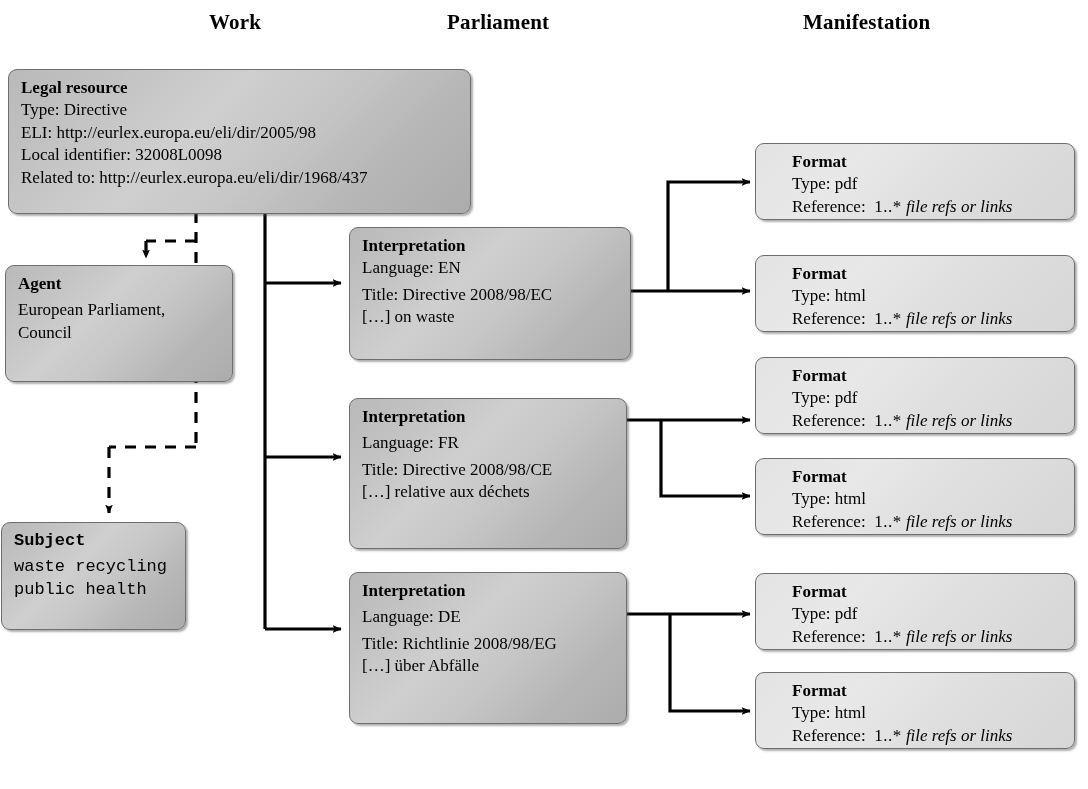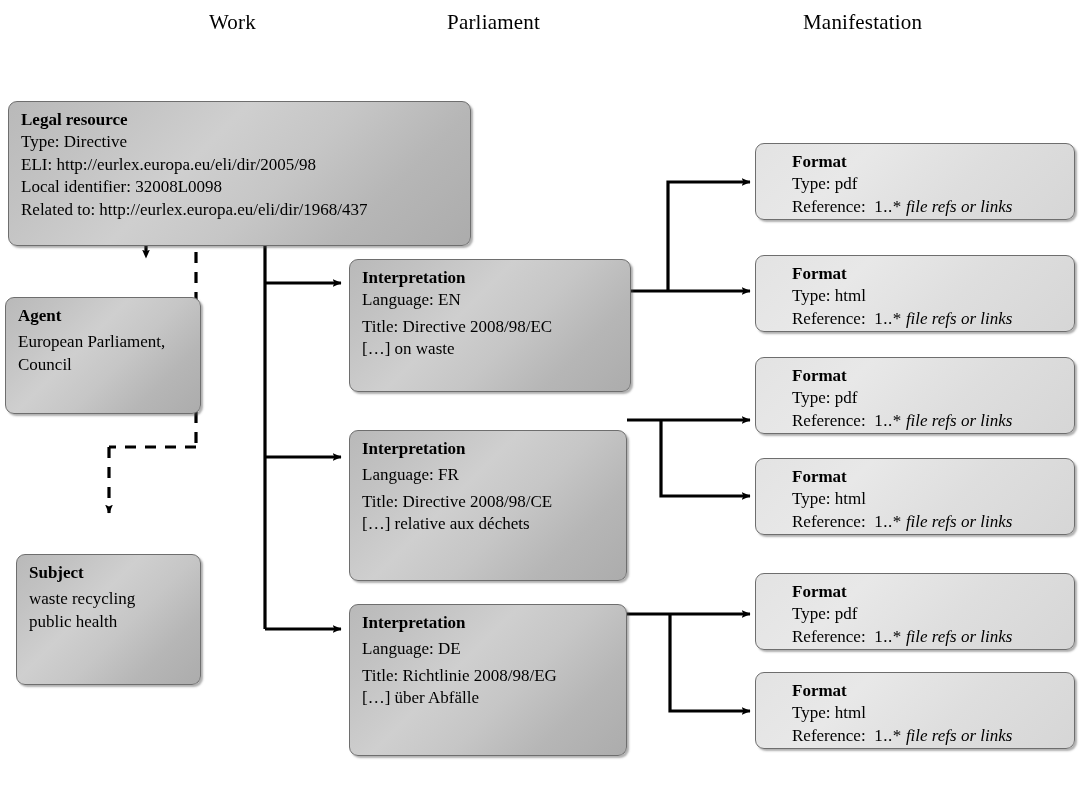--- a/index.html
+++ b/index.html
@@ -18,21 +18,21 @@
   #diagram {
     position: absolute;
     left: 0; top: 0;
     width: 1088px;
     height: 789px;
   }
 
   
   .col-header {
     position: absolute;
-    font-weight: normal;
+    font-weight: bold;
     font-size: 21px;
     color: #000;
     letter-spacing: 0.2px;
     white-space: nowrap;
   }
 
   
   #connectors {
     position: absolute;
     left: 0; top: 0;
@@ -72,21 +72,20 @@
 
   
   .node.dark {
     background: linear-gradient(135deg,
                 #b9b9b9 0%,
                 #c2c2c2 18%,
                 #cfcfcf 40%,
                 #c6c6c6 58%,
                 #b6b6b6 78%,
                 #acacac 100%);
-    margin-top: 32px;
   }
   
   .node.light {
     background: linear-gradient(135deg,
                 #e3e3e3 0%,
                 #e8e8e8 30%,
                 #dedede 62%,
                 #d6d6d6 100%);
     padding-left: 36px;
   }
@@ -144,27 +143,27 @@
   </svg>
 
   <div class="node dark" style="left:8px; top:69px; width:463px; height:145px;">
     <div class="title">Legal resource</div>
     <div class="line">Type: Directive</div>
     <div class="line">ELI: http://eurlex.europa.eu/eli/dir/2005/98</div>
     <div class="line">Local identifier:  32008L0098</div>
     <div class="line">Related  to: http://eurlex.europa.eu/eli/dir/1968/437</div>
   </div>
 
-  <div class="node dark" style="left:5px; top:265px; width:196px; height:117px;">
+  <div class="node dark" style="left:5px; top:265px; width:228px; height:117px;">
     <div class="title">Agent</div>
     <div class="line sp">European  Parliament,</div>
     <div class="line">Council</div>
   </div>
 
-  <div class="node dark" style="left:16px; top:522px; width:185px; height:131px;">
+  <div class="node dark" style="left:1px; top:522px; width:185px; height:108px;font-family:Liberation Mono, monospace;">
     <div class="title">Subject</div>
     <div class="line sp">waste  recycling</div>
     <div class="line">public  health</div>
   </div>
 
   <div class="node dark" style="left:349px; top:227px; width:282px; height:133px;">
     <div class="title">Interpretation</div>
     <div class="line">Language: EN</div>
     <div class="line sp">Title: Directive  2008/98/EC</div>
     <div class="line">[…] on  waste</div>

